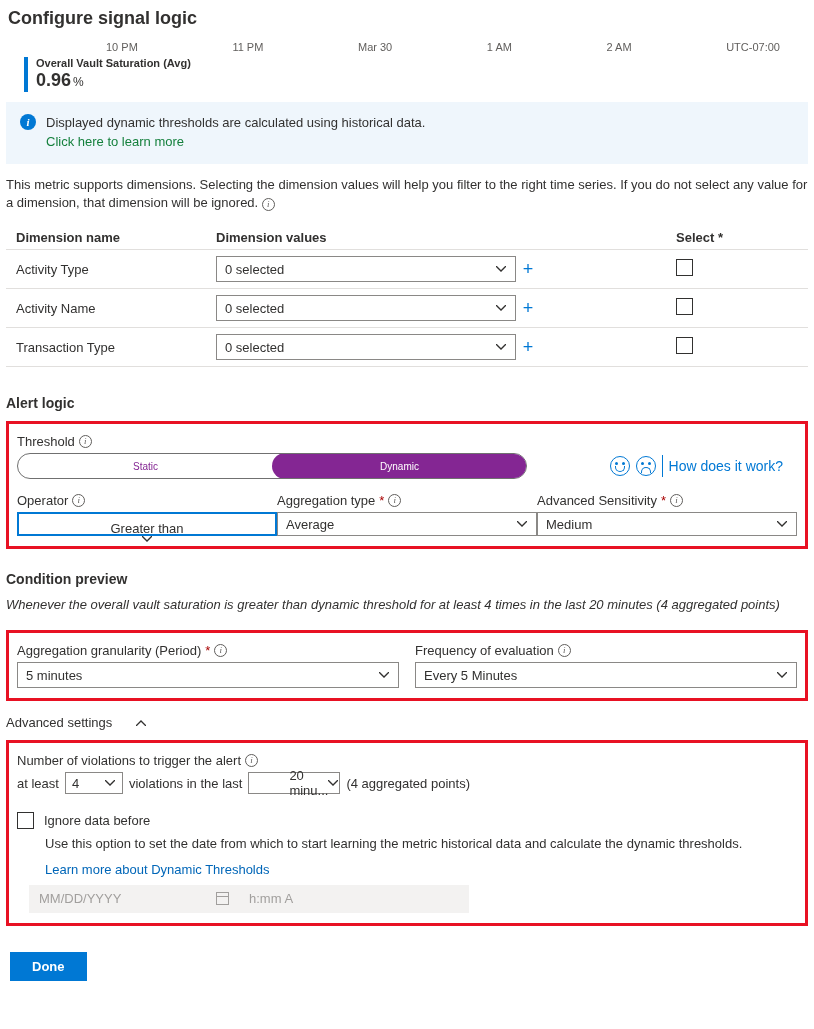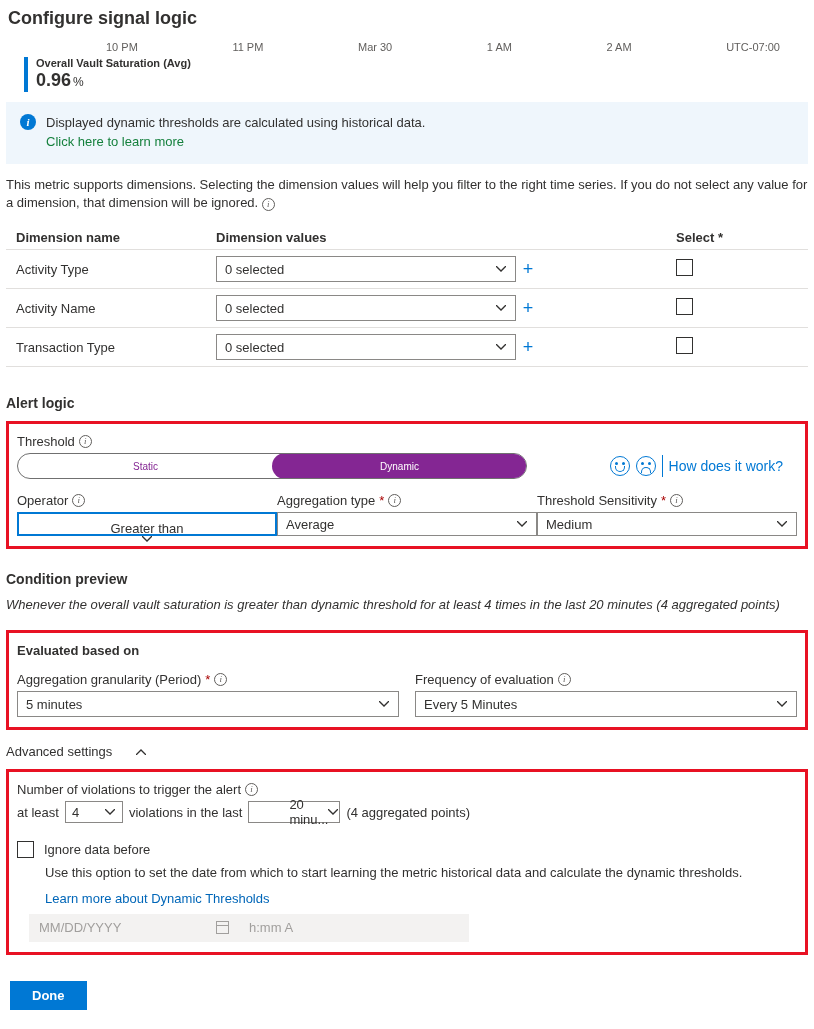--- a/index.html
+++ b/index.html
@@ -206,41 +206,40 @@
         <span>Average</span>
         <span class="chev">
             <svg viewBox="0 0 10 6">
               <path d="M0 0 L5 5 L10 0" fill="none" stroke="#323130" stroke-width="1.3"></path>
             </svg>
           </span>
       </div>
     </div>
     <div>
       <div class="label-row">
-        <span>Threshold Sensitivity</span> 
+        <span>Advanced Sensitivity</span> 
           <span class="required">*</span>
         <span class="info-circ">i</span>
       </div>
       <div class="dropdown">
         <span>Medium</span>
         <span class="chev">
             <svg viewBox="0 0 10 6">
               <path d="M0 0 L5 5 L10 0" fill="none" stroke="#323130" stroke-width="1.3"></path>
             </svg>
           </span>
       </div>
     </div>
   </div>
 </div>
 
 <div class="section-title" style="margin-top:22px;">Condition preview</div>
 <div class="preview-text">Whenever the overall vault saturation is greater than dynamic threshold for at least 4 times in the last 20 minutes (4 aggregated points)</div>
 
 <div class="red-box">
-  <div class="label-row" style="font-weight:600;margin-bottom:10px;">Evaluated based on</div>
   <div class="row2">
     <div>
       <div class="label-row">
         <span>Aggregation granularity (Period)</span> 
           <span class="required">*</span>
         <span class="info-circ">i</span>
       </div>
       <div class="dropdown">
         <span>5 minutes</span>
         <span class="chev">

